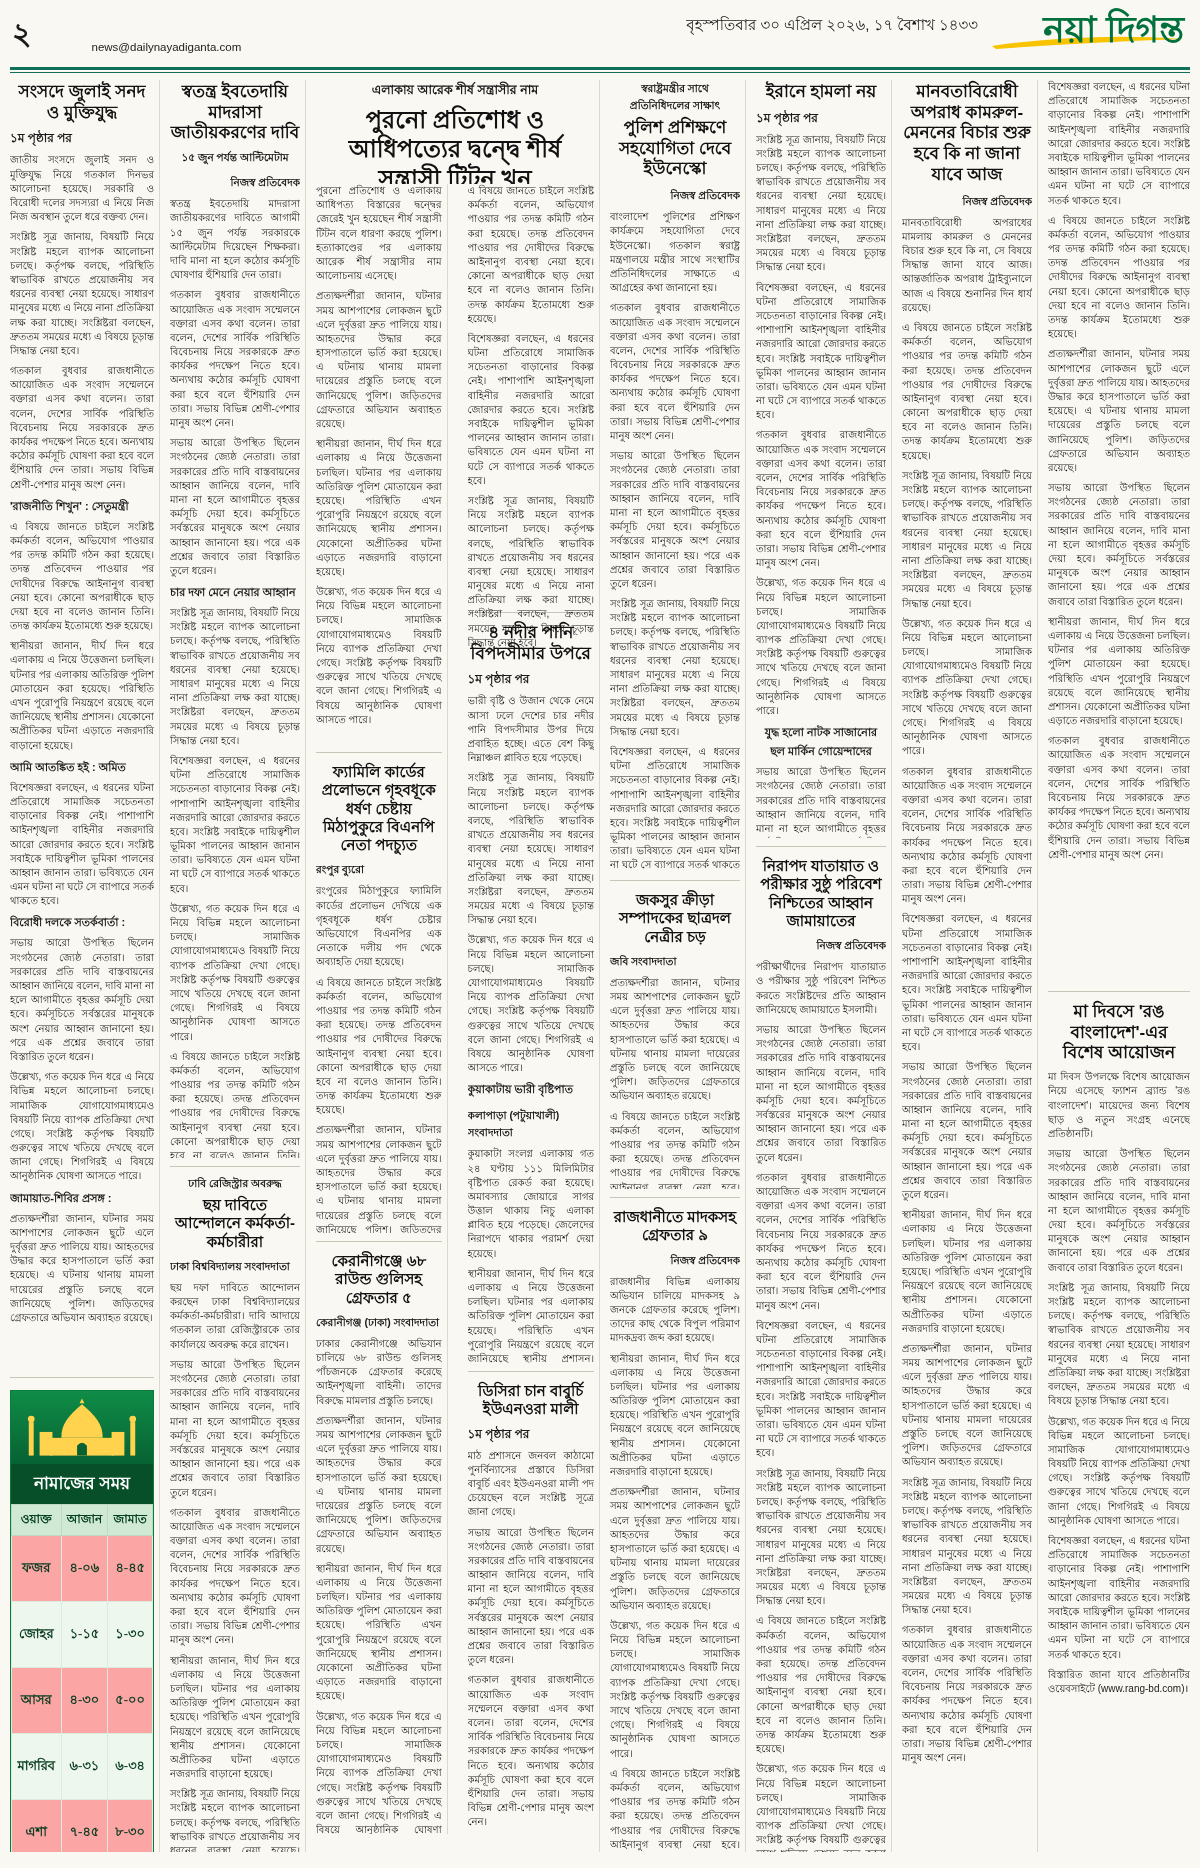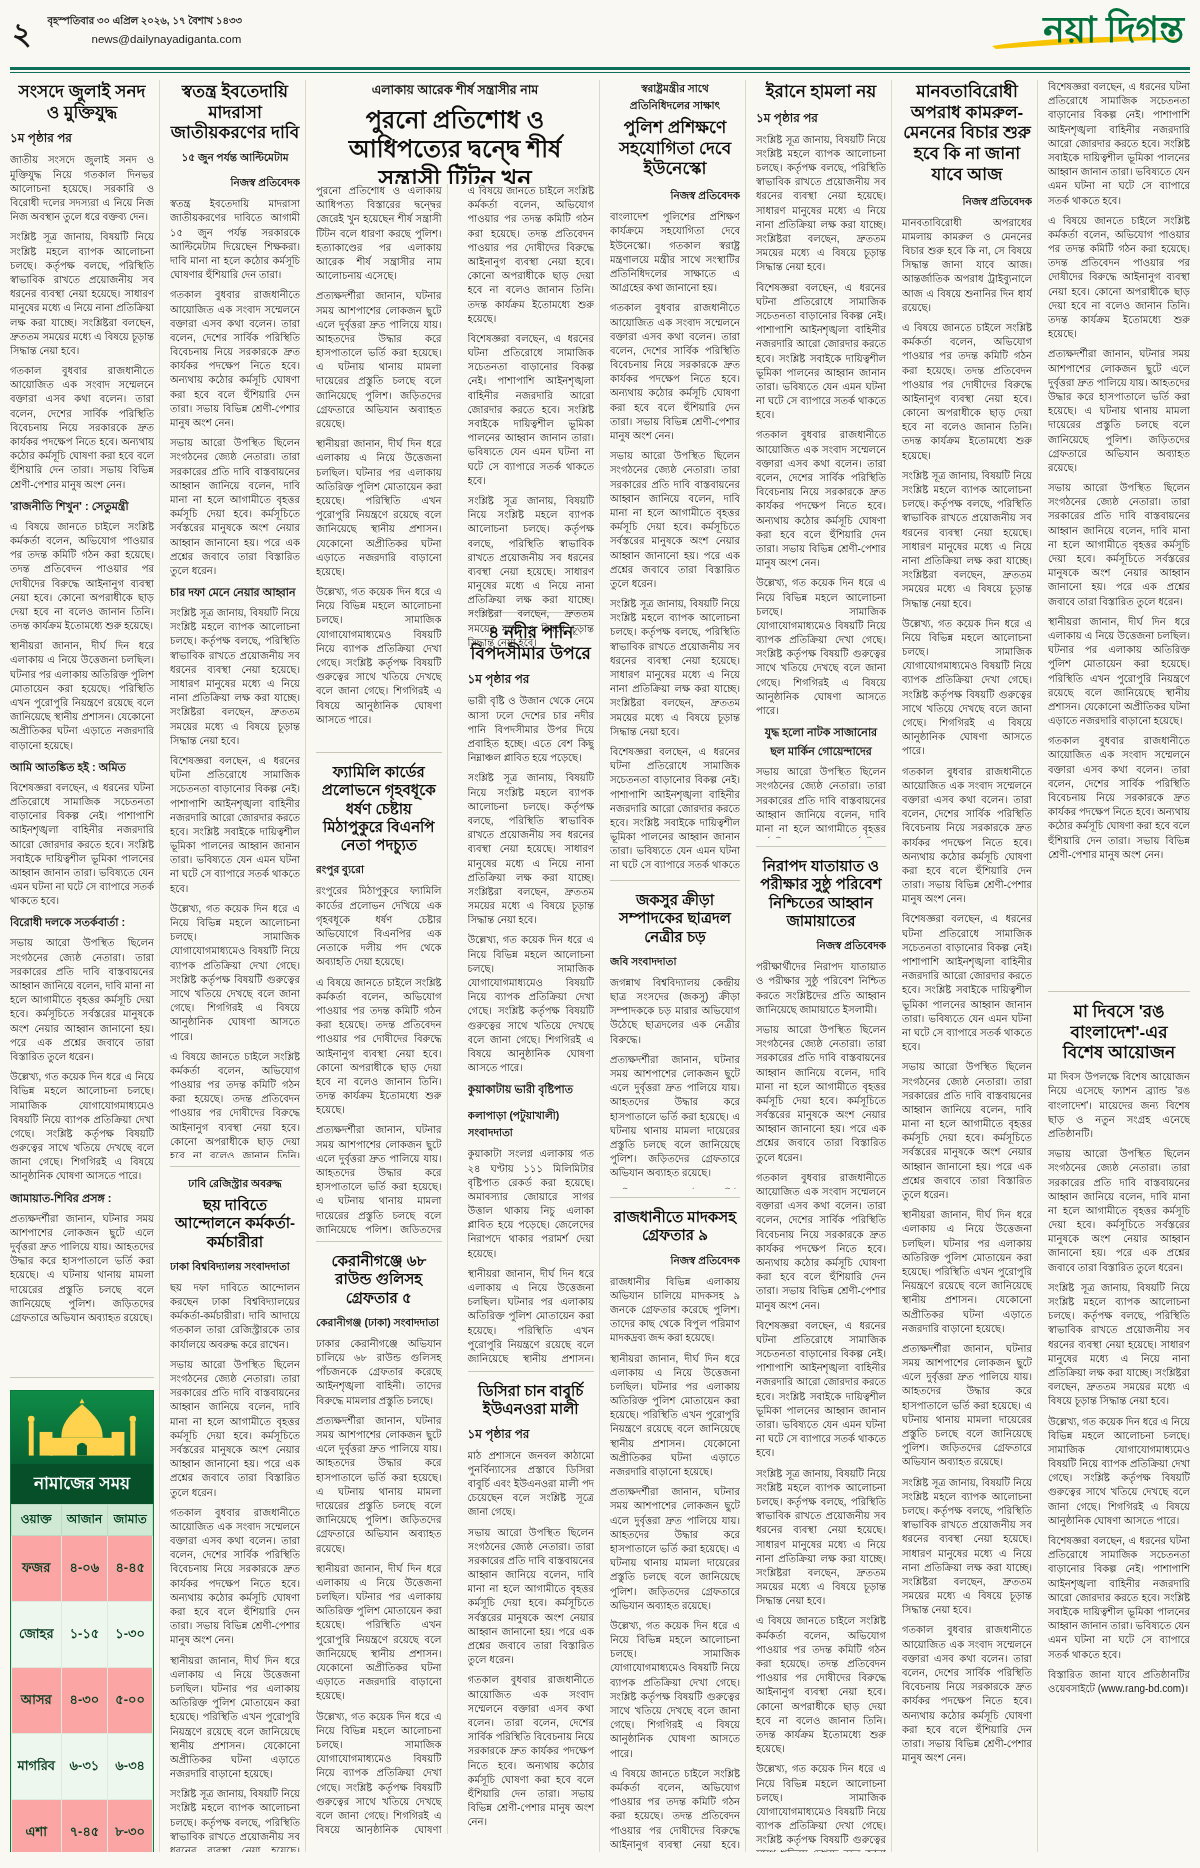--- a/index.html
+++ b/index.html
@@ -8,21 +8,21 @@
     width:1200px; height:1868px; overflow:hidden;
     background:#faf8f2; color:#1b1b1b;
     font-family:"Liberation Sans","DejaVu Sans",sans-serif;
   }
   .page { padding:6px 0 0 0; }
 
   
   .masthead { display:flex; align-items:flex-start; padding:2px 12px 0 10px; height:58px; }
   .pageno { font-size:30px; font-weight:bold; padding:2px 16px 0 2px; }
   .dateblock { flex:1; padding-top:5px; }
-  .dateline { font-size:10px; font-weight:bold; }
+  .dateline { font-size:15px; font-weight:normal;text-align:right; }
   .email { font-size:11.5px; color:#222; margin-top:3px;padding-left:44px; }
   .logo { width:210px; position:relative; text-align:right; padding:2px 4px 0 0; }
   .logo-text { font-size:36px; font-weight:bold; color:#00703c; line-height:1.1; position:relative; z-index:1; }
   .logo-swash { position:absolute; right:0; bottom:0px; width:200px; height:16px; z-index:0; }
   .rule { margin:3px 10px 7px 10px; border-top:3px solid #0e6f5a; border-bottom:1px solid #0e6f5a; height:6px; }
 
   
   .cols { display:grid; grid-template-columns:150px 136px 284px 136px 136px 136px 142px; gap:10px; padding:0 10px; }
   .cols > section { height:1772px; overflow:hidden; border-right:1px solid #ddd8ca; padding-right:5px; }
   .cols > section:last-child { border-right:none; padding-right:0; }
@@ -51,21 +51,21 @@
   .t-left{height:560px} .a-family{height:472px} .a-kerani{height:584px}
   .t-right{height:420px} .a-rivers{height:742px} .a-dcuno{height:454px}
   .a-unesco{height:792px} .a-jaksu{height:300px} .a-drugs{height:646px}
   .a-iran{height:758px} .a-jamaat{height:997px}
   .a-war{height:1772px} .a-warcont{height:903px} .a-rang{height:852px}
 
   
   .prayer { height:466px; border:1px solid #0a7a3d; background:#fca5a5; display:flex; flex-direction:column;margin-top:12px; }
   .prayer-top { background:linear-gradient(#0f8c47,#076233); text-align:center; padding:5px 0 2px; }
   .prayer-title { background:#064f29; color:#fff; font-weight:bold; text-align:center; font-size:17px; padding:6px 2px; }
-  .prayer table { width:100%; border-collapse:collapse; flex:1; }
+  .prayer table { width:100%; border-collapse:collapse; flex:1;font-family:Liberation Serif, serif; }
   .prayer th { background:#cfe9d4; color:#06411f; font-size:12px; padding:5px 2px; border:1px solid #bcd9c2; }
   .prayer td { font-size:13px; color:#0a3d20; text-align:center; padding:22px 2px; border:1px solid #dceadf; font-weight:bold; }
   .prayer tr:nth-child(even) td { background:#eef7ee; }
   .sunrow { display:flex; justify-content:space-between; background:#0a7a3d; color:#fff; font-size:10.5px; padding:5px 8px; font-weight:bold; border-top:1px solid #0c8c47; }
   .suntime { color:#ffd84d; }
   .source { background:#f5c400; color:#5a3a00; font-size:10px; text-align:center; padding:3px 2px; font-weight:bold; }
 </style>
 </head>
 <body>
 
@@ -272,21 +272,20 @@
         <p>গতকাল বুধবার রাজধানীতে আয়োজিত এক সংবাদ সম্মেলনে বক্তারা এসব কথা বলেন। তারা বলেন, দেশের সার্বিক পরিস্থিতি বিবেচনায় নিয়ে সরকারকে দ্রুত কার্যকর পদক্ষেপ নিতে হবে। অন্যথায় কঠোর কর্মসূচি ঘোষণা করা হবে বলে হুঁশিয়ারি দেন তারা। সভায় বিভিন্ন শ্রেণী-পেশার মানুষ অংশ নেন।</p>
         <p>সভায় আরো উপস্থিত ছিলেন সংগঠনের জ্যেষ্ঠ নেতারা। তারা সরকারের প্রতি দাবি বাস্তবায়নের আহ্বান জানিয়ে বলেন, দাবি মানা না হলে আগামীতে বৃহত্তর কর্মসূচি দেয়া হবে। কর্মসূচিতে সর্বস্তরের মানুষকে অংশ নেয়ার আহ্বান জানানো হয়। পরে এক প্রশ্নের জবাবে তারা বিস্তারিত তুলে ধরেন।</p>
         <p>সংশ্লিষ্ট সূত্র জানায়, বিষয়টি নিয়ে সংশ্লিষ্ট মহলে ব্যাপক আলোচনা চলছে। কর্তৃপক্ষ বলছে, পরিস্থিতি স্বাভাবিক রাখতে প্রয়োজনীয় সব ধরনের ব্যবস্থা নেয়া হয়েছে। সাধারণ মানুষের মধ্যে এ নিয়ে নানা প্রতিক্রিয়া লক্ষ করা যাচ্ছে। সংশ্লিষ্টরা বলছেন, দ্রুততম সময়ের মধ্যে এ বিষয়ে চূড়ান্ত সিদ্ধান্ত নেয়া হবে।</p>
         <p>বিশেষজ্ঞরা বলছেন, এ ধরনের ঘটনা প্রতিরোধে সামাজিক সচেতনতা বাড়ানোর বিকল্প নেই। পাশাপাশি আইনশৃঙ্খলা বাহিনীর নজরদারি আরো জোরদার করতে হবে। সংশ্লিষ্ট সবাইকে দায়িত্বশীল ভূমিকা পালনের আহ্বান জানান তারা। ভবিষ্যতে যেন এমন ঘটনা না ঘটে সে ব্যাপারে সতর্ক থাকতে হবে।</p>
 
       </article>
       <hr class="sep">
       <article class="a-jaksu">
         <h2 class="hl hl-md">জকসুর ক্রীড়া সম্পাদকের ছাত্রদল নেত্রীর চড়</h2>
         <div class="byline">জবি সংবাদদাতা</div>
-        <p>জগন্নাথ বিশ্ববিদ্যালয় কেন্দ্রীয় ছাত্র সংসদের (জকসু) ক্রীড়া সম্পাদককে চড় মারার অভিযোগ উঠেছে ছাত্রদলের এক নেত্রীর বিরুদ্ধে।</p>
         <p>প্রত্যক্ষদর্শীরা জানান, ঘটনার সময় আশপাশের লোকজন ছুটে এলে দুর্বৃত্তরা দ্রুত পালিয়ে যায়। আহতদের উদ্ধার করে হাসপাতালে ভর্তি করা হয়েছে। এ ঘটনায় থানায় মামলা দায়েরের প্রস্তুতি চলছে বলে জানিয়েছে পুলিশ। জড়িতদের গ্রেফতারে অভিযান অব্যাহত রয়েছে।</p>
         <p>এ বিষয়ে জানতে চাইলে সংশ্লিষ্ট কর্মকর্তা বলেন, অভিযোগ পাওয়ার পর তদন্ত কমিটি গঠন করা হয়েছে। তদন্ত প্রতিবেদন পাওয়ার পর দোষীদের বিরুদ্ধে আইনানুগ ব্যবস্থা নেয়া হবে। কোনো অপরাধীকে ছাড় দেয়া হবে না বলেও জানান তিনি। তদন্ত কার্যক্রম ইতোমধ্যে শুরু হয়েছে।</p>
       </article>
       <hr class="sep">
       <article class="a-drugs">
         <h2 class="hl hl-md">রাজধানীতে মাদকসহ গ্রেফতার ৯</h2>
         <div class="byline byline-r">নিজস্ব প্রতিবেদক</div>
         <p>রাজধানীর বিভিন্ন এলাকায় অভিযান চালিয়ে মাদকসহ ৯ জনকে গ্রেফতার করেছে পুলিশ। তাদের কাছ থেকে বিপুল পরিমাণ মাদকদ্রব্য জব্দ করা হয়েছে।</p>
         <p>স্থানীয়রা জানান, দীর্ঘ দিন ধরে এলাকায় এ নিয়ে উত্তেজনা চলছিল। ঘটনার পর এলাকায় অতিরিক্ত পুলিশ মোতায়েন করা হয়েছে। পরিস্থিতি এখন পুরোপুরি নিয়ন্ত্রণে রয়েছে বলে জানিয়েছে স্থানীয় প্রশাসন। যেকোনো অপ্রীতিকর ঘটনা এড়াতে নজরদারি বাড়ানো হয়েছে।</p>
         <p>প্রত্যক্ষদর্শীরা জানান, ঘটনার সময় আশপাশের লোকজন ছুটে এলে দুর্বৃত্তরা দ্রুত পালিয়ে যায়। আহতদের উদ্ধার করে হাসপাতালে ভর্তি করা হয়েছে। এ ঘটনায় থানায় মামলা দায়েরের প্রস্তুতি চলছে বলে জানিয়েছে পুলিশ। জড়িতদের গ্রেফতারে অভিযান অব্যাহত রয়েছে।</p>

